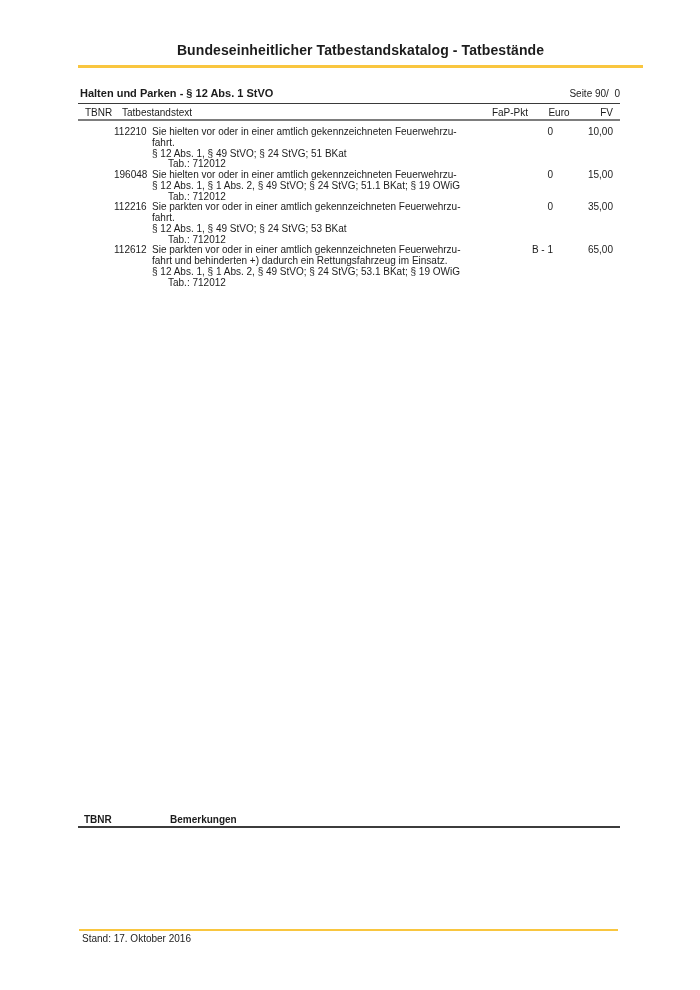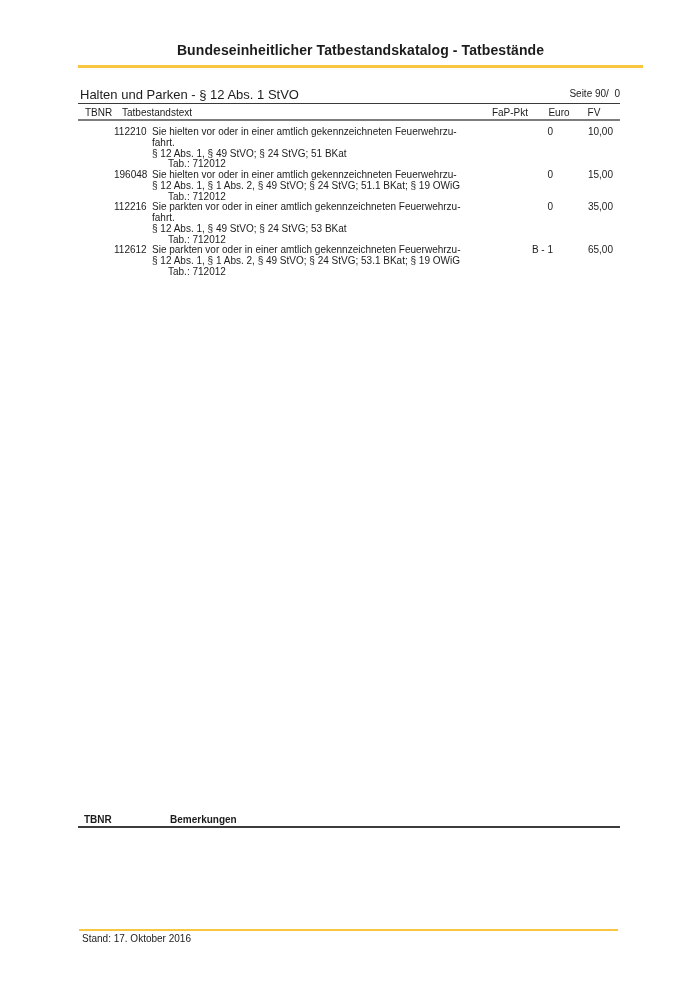--- a/index.html
+++ b/index.html
@@ -17,33 +17,33 @@
     margin:0 auto;
   }
   .doc-title{
     position:absolute;top:42px;left:78px;width:565px;
     text-align:center;font-size:14px;font-weight:bold;
     letter-spacing:0.1px;white-space:nowrap;
   }
   .rule-top{position:absolute;top:65px;left:78px;width:565px;height:3px;background:var(--accent);}
   .section-heading{
     position:absolute;top:87px;left:80px;
-    font-size:13px;font-weight:normal;white-space:nowrap;
+    font-size:11px;font-weight:bold;white-space:nowrap;
   }
   .page-label{
     position:absolute;top:88px;left:450px;width:170px;
     text-align:right;font-size:10px;white-space:pre;
   }
   .rule-section{position:absolute;top:103px;left:78px;width:542px;height:1px;background:#3a3a3a;}
   .col-headers{position:absolute;top:107px;left:0;width:700px;height:12px;font-size:10px;}
   .ch-tbnr{position:absolute;left:85px;top:0;}
   .ch-text{position:absolute;left:122px;top:0;}
   .ch-fap{position:absolute;left:450px;width:78px;top:0;text-align:right;}
   .ch-euro{position:absolute;left:535px;width:48px;top:0;text-align:center;}
-  .ch-fv{position:absolute;left:575px;width:38px;top:0;text-align:center;}
+  .ch-fv{position:absolute;left:575px;width:38px;top:0;text-align:right;}
   .rule-headers{position:absolute;top:119px;left:78px;width:542px;height:2px;background:#7d7d7d;}
   .rows{position:absolute;top:127px;left:0;width:700px;font-size:10px;line-height:10.75px;padding-left:30px;}
   .trow{position:relative;}
   .cell-tbnr{position:absolute;left:84px;top:0;}
   .cell-text{margin-left:122px;width:345px;}
   .tab-line{padding-left:16px;}
   .cell-fap{position:absolute;left:448px;width:75px;top:0;text-align:right;white-space:pre;}
   .cell-euro{position:absolute;left:535px;width:48px;top:0;text-align:right;}
   .remarks-headers{position:absolute;top:814px;left:0;width:700px;font-size:10px;font-weight:bold;}
   .rh-tbnr{position:absolute;left:84px;top:0;}
@@ -107,20 +107,21 @@
         <div class="tab-line">Tab.: 712012</div>
       </div>
       <span class="cell-fap">0</span>
       <span class="cell-euro">35,00</span>
     </div>
 
     <div class="trow">
       <span class="cell-tbnr">112612</span>
       <div class="cell-text">
         <div>Sie parkten vor oder in einer amtlich gekennzeichneten Feuerwehrzu-</div>
+        <div>fahrt und behinderten +) dadurch ein Rettungsfahrzeug im Einsatz.</div>
         <div>§ 12 Abs. 1, § 1 Abs. 2, § 49 StVO; § 24 StVG; 53.1 BKat; § 19 OWiG</div>
         <div class="tab-line">Tab.: 712012</div>
       </div>
       <span class="cell-fap">B - 1</span>
       <span class="cell-euro">65,00</span>
     </div>
 
   </div>
 
   <div class="remarks-headers">

